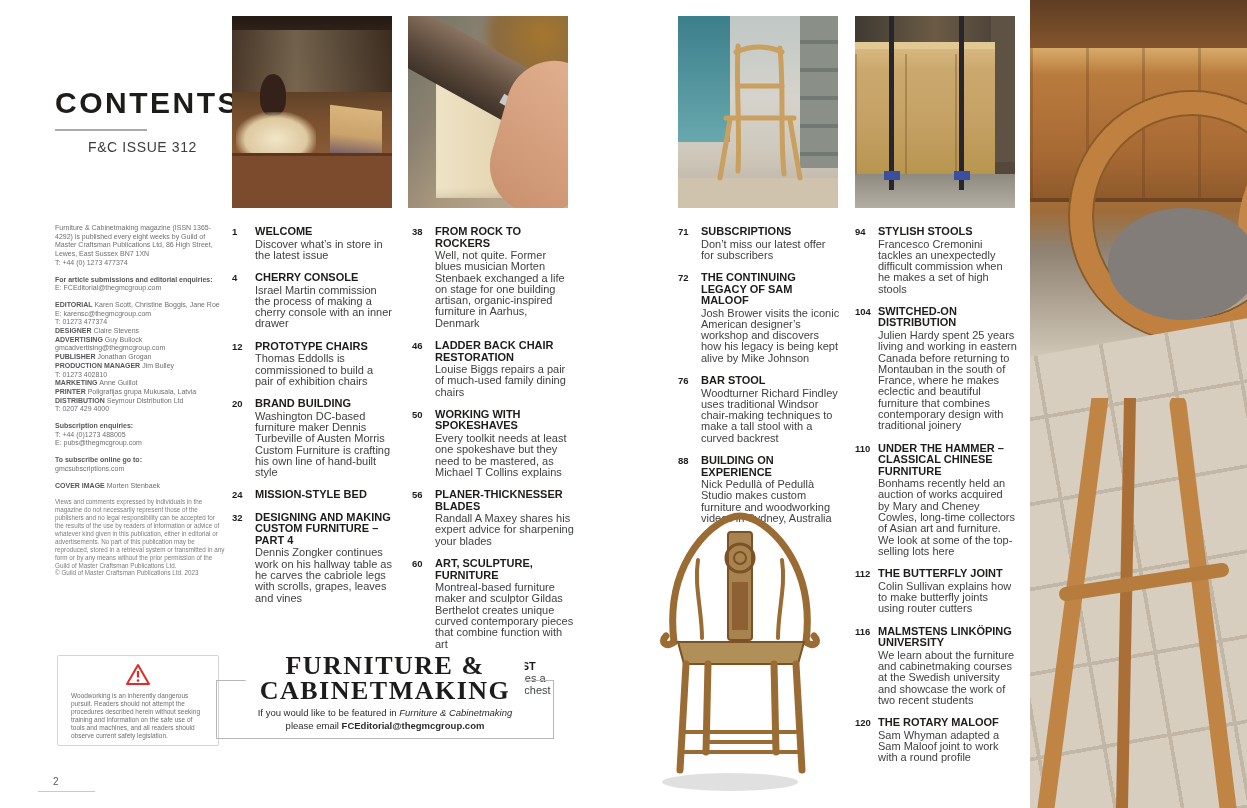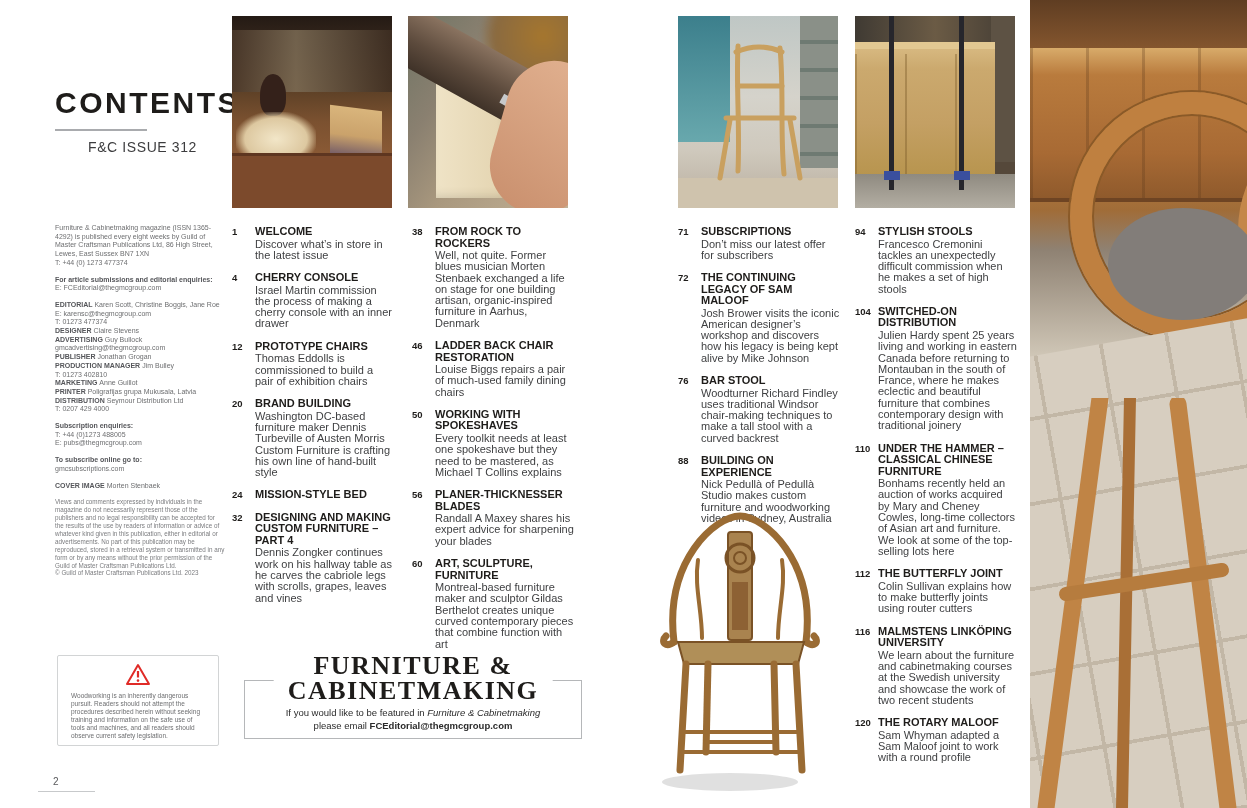--- a/index.html
+++ b/index.html
@@ -65,21 +65,21 @@
   .p4-panels{left:0;right:20px;top:38px;bottom:34px;
              background:repeating-linear-gradient(90deg,rgba(122,90,40,.4) 0 2px,rgba(0,0,0,0) 2px 50px);}
   .p4-topedge{left:0;right:20px;top:26px;height:7px;background:#e2c892;}
   .p4-floor{bottom:0;left:0;right:0;height:34px;background:linear-gradient(180deg,#8f8a80,#b3aea3);}
   .p4-clamp{top:0;bottom:18px;width:5px;background:#26262c;}
   .p4-clamp.c1{left:34px;} .p4-clamp.c2{left:104px;}
   .p4-pad{width:16px;height:9px;background:#3a4f9e;bottom:28px;}
   .p4-pad.p1{left:29px;} .p4-pad.p2{left:99px;}
 
   
-  .promo-box{position:absolute;left:244px;top:680px;width:336px;height:57px;border:1px solid #b5b7b9;}
+  .promo-box{position:absolute;left:216px;top:680px;width:336px;height:57px;border:1px solid #b5b7b9;}
   .promo-title{position:absolute;left:50%;transform:translateX(-50%);top:-28px;background:#fff;padding:0 14px;
                text-align:center;font-family:"Liberation Serif",serif;font-weight:700;font-size:26px;
                line-height:25px;letter-spacing:1.5px;color:#1e1c1a;white-space:nowrap;}
   .promo-text{margin:26px 0 0;text-align:center;font-size:9.5px;line-height:12.5px;color:#2b2b2b;}
   .promo-text i{font-style:italic;}
   .promo-text b{font-weight:700;}
 
   
   .chair-wrap{position:absolute;left:658px;top:490px;width:164px;height:308px;}
 

